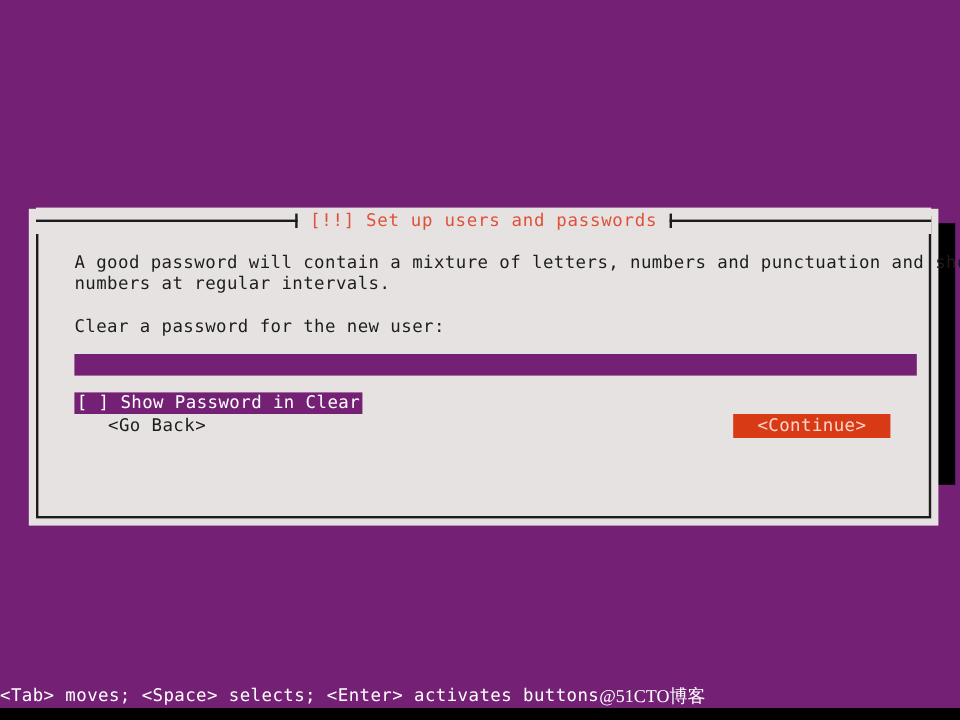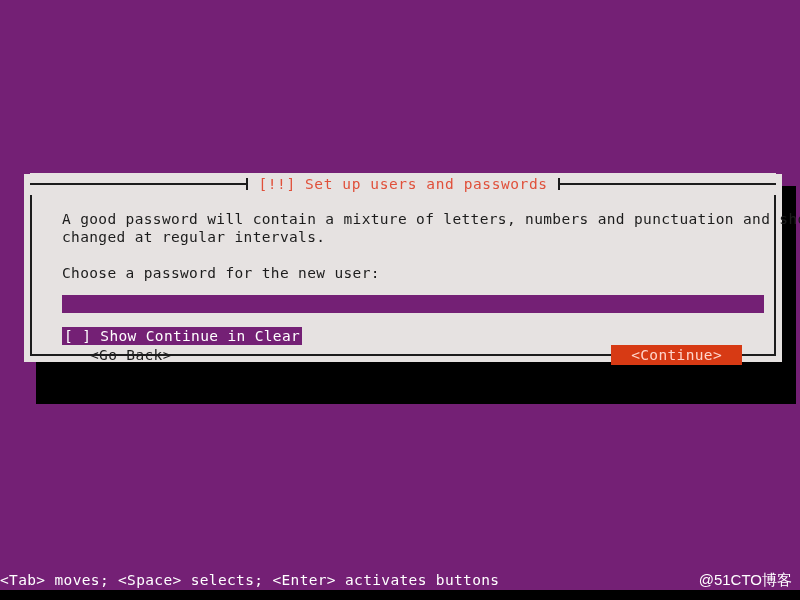--- a/index.html
+++ b/index.html
@@ -32,21 +32,21 @@
     height: 218px;
     background: #000000;
   }
 
   
   #dialog {
     position: absolute;
     left: 24px;
     top: 174px;
     width: 758px;
-    height: 188px;
+    height: 264px;
     background: #e6e2e1;
     box-sizing: border-box;
   }
   #dialog-inner-border {
     position: absolute;
     left: 6px;
     top: 6px;
     right: 6px;
     bottom: 6px;
     border: 2px solid #1c1c1c;
@@ -185,30 +185,29 @@
 
   
   #status-bar {
     position: absolute;
     left: 0;
     bottom: 10px;
     width: 800px;
     height: 20px;
     display: flex;
     align-items: center;
-    justify-content: space-between;
     color: #ffffff;
     font-size: 14.5px;
     letter-spacing: 0.35px;
     white-space: pre;
   }
   #status-hint { padding-left: 0px; }
   #watermark {
     padding-right: 8px;
-    font-family: Liberation Sans, sans-serif;
+    font-family: Liberation Serif, serif;
     font-size: 15px;
     color: #ffffff;
     letter-spacing: 0;
   }
   #bottom-black-bar {
     position: absolute;
     left: 0;
     bottom: 0;
     width: 800px;
     height: 10px;
@@ -229,32 +228,32 @@
     <div id="dialog-title-bar">
       <span class="title-rule left"></span>
       <span id="dialog-title-text">[!!] Set up users and passwords</span>
       <span class="title-rule right"></span>
     </div>
 
     <div id="dialog-body">
 
       <div class="body-line" id="intro-line-1">A good password will contain a mixture of letters, numbers and punctuation and should be</div>
 
-      <div class="body-line" id="intro-line-2">changed at regular intervals.</div>
-
-      <div class="body-line" id="prompt-line">Choose a password for the new user:</div>
+      <div class="body-line" id="intro-line-2">numbers at regular intervals.</div>
+
+      <div class="body-line" id="prompt-line">Clear a password for the new user:</div>
 
       <div id="password-input-row">
         <div id="password-input">
           
         </div>
       </div>
 
       <div id="show-password-row">
-        <span id="show-password-checkbox">[ ] Show Continue in Clear</span>
+        <span id="show-password-checkbox">[ ] Show Password in Clear</span>
       </div>
 
       <div id="button-row">
         <span id="go-back-button">&lt;Go Back&gt;</span>
         <span id="continue-button">&lt;Continue&gt;</span>
       </div>
 
     </div>
   </div>
 

